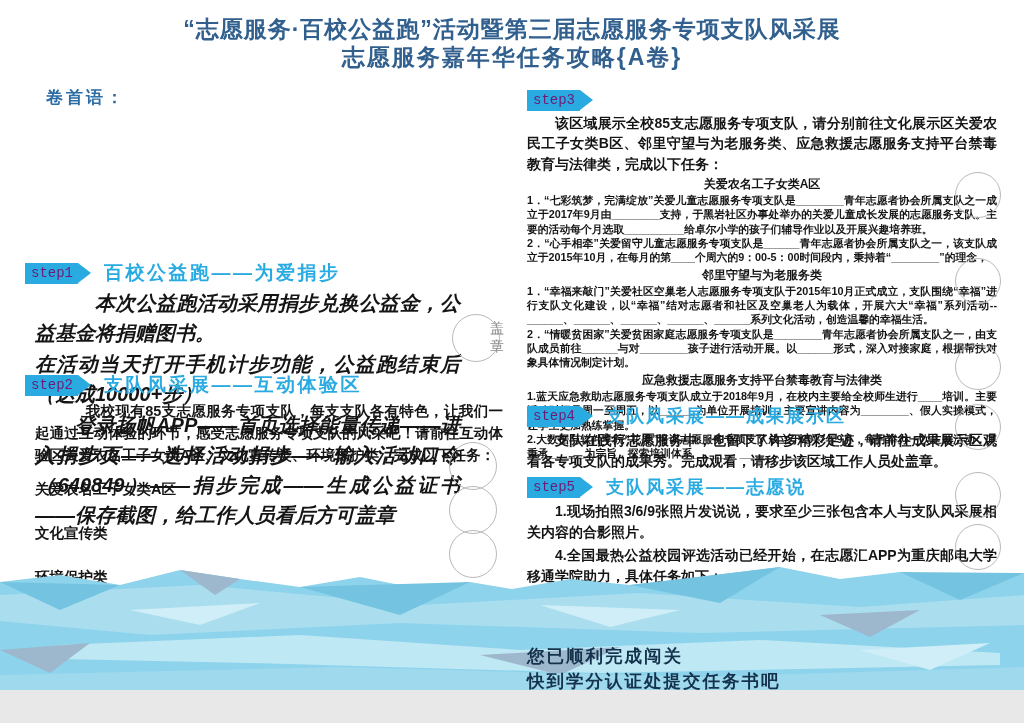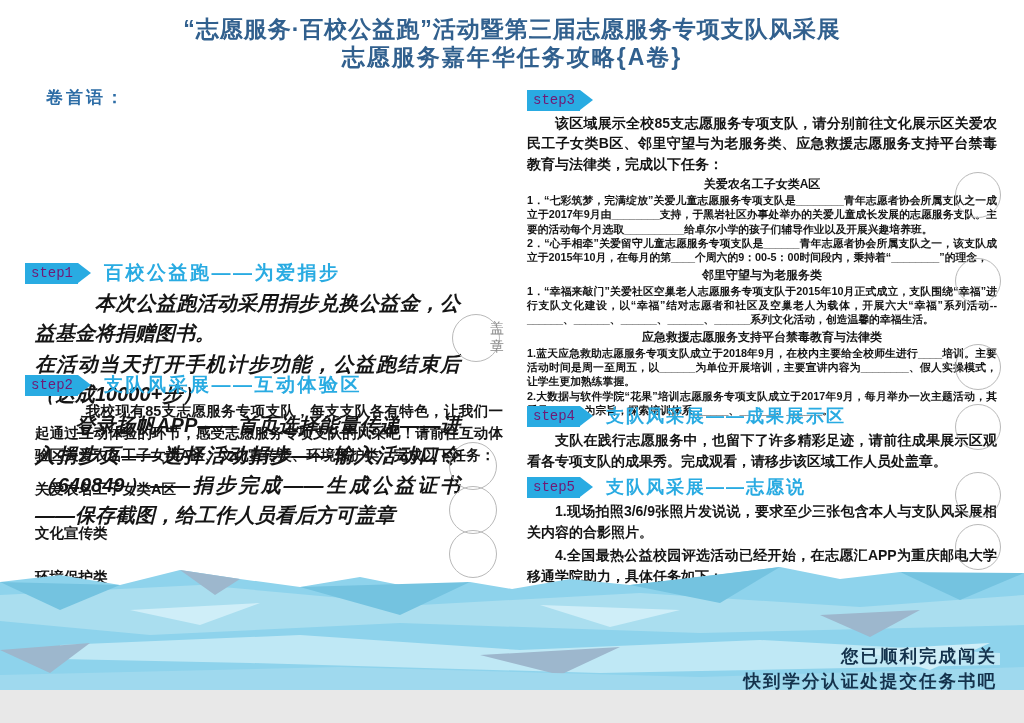--- a/index.html
+++ b/index.html
@@ -65,21 +65,21 @@
 
   .step4{position:absolute;left:0;top:404px;width:470px;}
   .step4 p{margin:2px 0 0 0;font-size:14px;line-height:1.5;text-align:justify;text-indent:2em;}
 
   .step5{position:absolute;left:0;top:475px;width:470px;}
   .step5 p{margin:2px 0 0 0;font-size:14px;line-height:1.5;text-align:justify;text-indent:2em;}
 
   
   .wave{position:absolute;left:0;bottom:0;width:1024px;height:135px;}
   .footer-msg{
-    position:absolute;left:527px;top:644px;width:470px;text-align:right;
+    position:absolute;left:527px;top:644px;width:470px;text-align:left;
     color:#14324c;font-size:17.5px;line-height:1.45;letter-spacing:2px;
   }
 </style>
 </head>
 <body>
 
 <div class="page">
 
   <header class="title">
     <div class="l1">“志愿服务·百校公益跑”活动暨第三届志愿服务专项支队风采展</div>
@@ -126,20 +126,21 @@
         <span class="step-banner"><span>step3</span></span>
       </div>
       <p class="intro">该区域展示全校85支志愿服务专项支队，请分别前往文化展示区关爱农民工子女类B区、邻里守望与为老服务类、应急救援志愿服务支持平台禁毒教育与法律类，完成以下任务：</p>
 
       <h4 class="sec-title">关爱农名工子女类A区</h4>
       <p class="sec-item">1．“七彩筑梦，完满绽放”关爱儿童志愿服务专项支队是________青年志愿者协会所属支队之一成立于2017年9月由________支持，于黑岩社区办事处举办的关爱儿童成长发展的志愿服务支队。主要的活动每个月选取__________给卓尔小学的孩子们辅导作业以及开展兴趣培养班。</p>
       <p class="sec-item">2．“心手相牵”关爱留守儿童志愿服务专项支队是______青年志愿者协会所属支队之一，该支队成立于2015年10月，在每月的第____个周六的9：00-5：00时间段内，秉持着“________”的理念，</p>
 
       <h4 class="sec-title">邻里守望与为老服务类</h4>
       <p class="sec-item">1．“幸福来敲门”关爱社区空巢老人志愿服务专项支队于2015年10月正式成立，支队围绕“幸福”进行支队文化建设，以“幸福”结对志愿者和社区及空巢老人为载体，开展六大“幸福”系列活动--______、______、______、______、______系列文化活动，创造温馨的幸福生活。</p>
+      <p class="sec-item">2．“情暖贫困家”关爱贫困家庭志愿服务专项支队是________青年志愿者协会所属支队之一，由支队成员前往______与对________孩子进行活动开展。以______形式，深入对接家庭，根据帮扶对象具体情况制定计划。</p>
 
       <h4 class="sec-title">应急救援志愿服务支持平台禁毒教育与法律类</h4>
       <p class="sec-item">1.蓝天应急救助志愿服务专项支队成立于2018年9月，在校内主要给全校师生进行____培训。主要活动时间是周一至周五，以______为单位开展培训，主要宣讲内容为________、假人实操模式，让学生更加熟练掌握。</p>
       <p class="sec-item">2.大数据与软件学院“花果”培训志愿服务专项支队成立于2017年9月，每月举办一次主题活动，其秉承______为宗旨，探索培训体系______、______、______。</p>
     </section>
 
     <section class="step4">
       <div class="step-header">
         <span class="step-banner"><span>step4</span></span>
         <h3 class="step-heading">支队风采展——成果展示区</h3>

